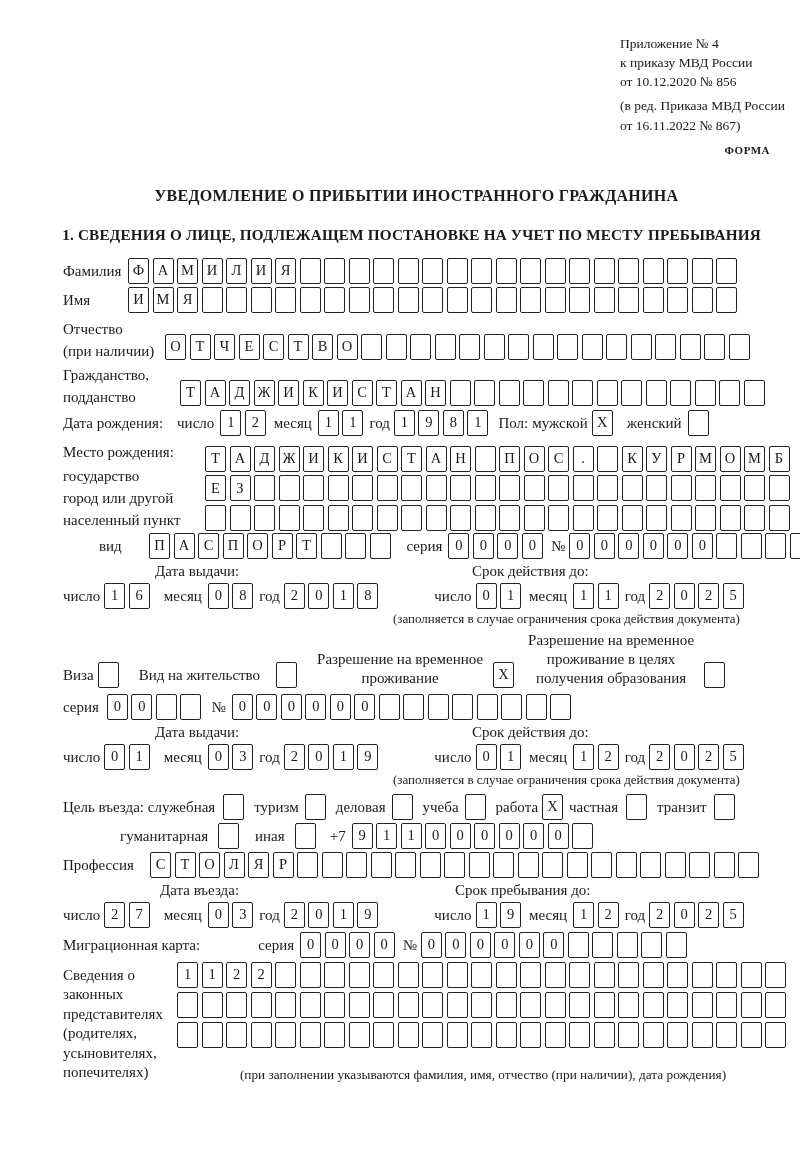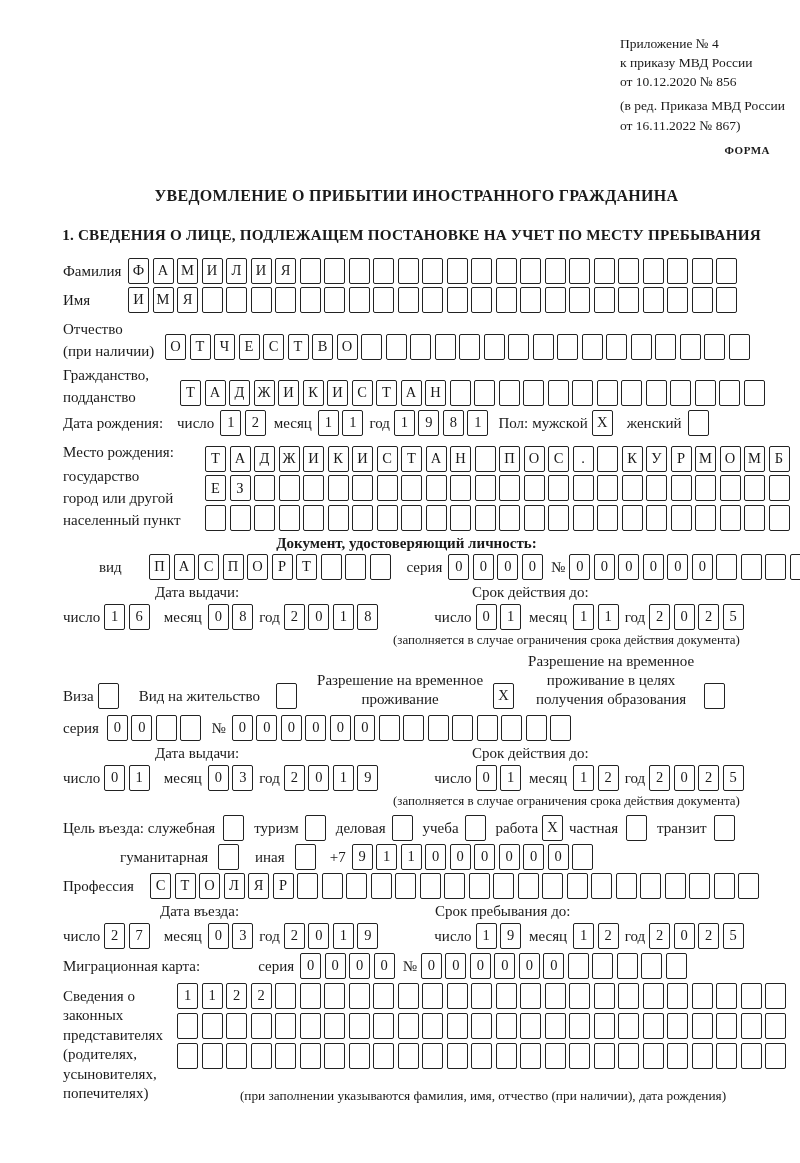--- a/index.html
+++ b/index.html
@@ -291,21 +291,20 @@
           <div class="cell"></div>
           <div class="cell"></div>
           <div class="cell"></div>
           <div class="cell"></div>
           <div class="cell"></div>
           <div class="cell"></div>
         </div>
     </div>
   </div>
 
-  <div class="center-bold mt4">Документ, удостоверяющий личность:</div>
 
   <div class="row mt2">
     <div class="lbl w50">вид</div>
     <div class="cells">
         <div class="cell">П</div>
         <div class="cell">А</div>
         <div class="cell">С</div>
         <div class="cell">П</div>
         <div class="cell">О</div>
         <div class="cell">Р</div>
@@ -556,21 +555,21 @@
         <div class="cell"></div>
         <div class="cell"></div>
         <div class="cell"></div>
         <div class="cell"></div>
         <div class="cell"></div>
       </div>
   </div>
 
   <div class="hdr-row mt4">
     <span style="left:97px;">Дата въезда:</span>
-    <span style="left:372px;">Срок пребывания до:</span>
+    <span style="left:392px;">Срок пребывания до:</span>
   </div>
   <div class="row mt2">
     <div class="lbl">число</div>
     <div class="cells g4">
         <div class="cell">2</div>
         <div class="cell">7</div>
       </div>
     <div class="lbl g14">месяц</div>
     <div class="cells g6">
         <div class="cell">0</div>

